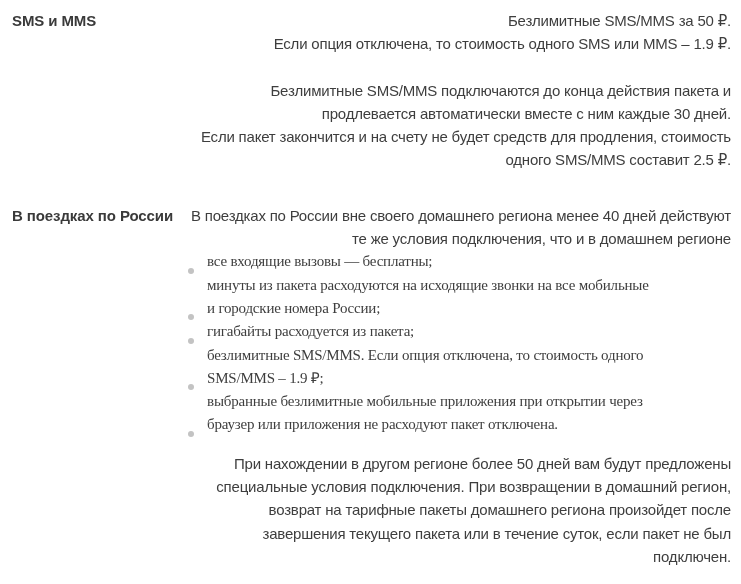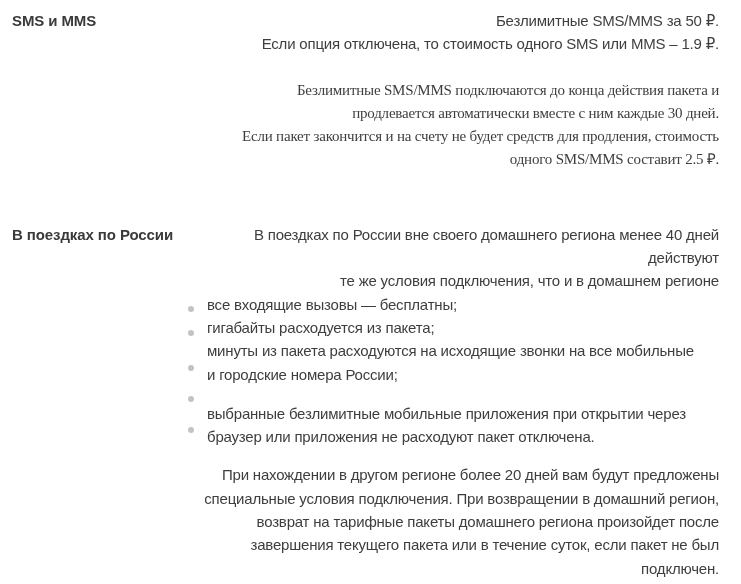--- a/index.html
+++ b/index.html
@@ -6,36 +6,36 @@
   body {
     width: 741px; height: 584px;
     background: #ffffff;
     overflow: hidden;
     font-family: "Liberation Sans", "DejaVu Sans", sans-serif;
     font-size: 15px;
     line-height: 23.3px;
     letter-spacing: -0.2px;
     color: #3e3e3e;
   }
-  .page { padding: 9px 22px 0 12px; }
+  .page { padding: 9px 10px 0 12px; }
   .section { display: grid; grid-template-columns: 173px 1fr; align-items: start; }
-  .section-travel { margin-top: 51px; }
+  .section-travel { margin-top: 32px; }
   .label {
     margin: 0;
     font-size: 15px;
     font-weight: 700;
     line-height: 23.3px;
     letter-spacing: -0.1px;
     color: #3a3a3a;
   }
   .content { min-width: 0; }
   .para { margin: 0; white-space: pre-line; text-align: right; }
-  .gap { margin-top: 23px; font-family: Liberation Serif, serif; }
+  .gap { margin-top: 23px; }
   .bullets { list-style: none; margin: 0; padding: 0; }
-  .bullet { display: flex; align-items: center; }
+  .bullet { display: flex; align-items: flex-end; font-family: Liberation Serif, serif; }
   .dot {
     flex: none;
     width: 6px; height: 6px;
     border-radius: 50%;
     background: #c3c3c3;
     margin: 10px 13px 0 3px;
   }
   .bullet-text { white-space: pre-line; min-width: 0; }
   .outro { margin-top: 15px; }
 </style>
@@ -61,37 +61,39 @@
     <div class="content">
       <p class="para">В поездках по России вне своего домашнего региона менее 40 дней действуют
 те же условия подключения, что и в домашнем регионе</p>
       <ul class="bullets">
         <li class="bullet">
           <span class="dot"></span>
           <span class="bullet-text">все входящие вызовы — бесплатны;</span>
         </li>
         <li class="bullet">
           <span class="dot"></span>
-          <span class="bullet-text">гигабайты расходуется из пакета;</span>
-        </li>
-        <li class="bullet">
-          <span class="dot"></span>
           <span class="bullet-text">минуты из пакета расходуются на исходящие звонки на все мобильные
 и городские номера России;</span>
         </li>
         <li class="bullet">
           <span class="dot"></span>
+          <span class="bullet-text">гигабайты расходуется из пакета;</span>
+        </li>
+        <li class="bullet">
+          <span class="dot"></span>
+          <span class="bullet-text">безлимитные SMS/MMS. Если опция отключена, то стоимость одного
+SMS/MMS – 1.9 ₽;</span>
         </li>
         <li class="bullet">
           <span class="dot"></span>
           <span class="bullet-text">выбранные безлимитные мобильные приложения при открытии через
 браузер или приложения не расходуют пакет отключена.</span>
         </li>
       </ul>
-      <p class="para outro">При нахождении в другом регионе более 20 дней вам будут предложены
+      <p class="para outro">При нахождении в другом регионе более 50 дней вам будут предложены
 специальные условия подключения. При возвращении в домашний регион,
 возврат на тарифные пакеты домашнего региона произойдет после
 завершения текущего пакета или в течение суток, если пакет не был
 подключен.</p>
     </div>
   </section>
 
 </div>
 
 </body></html>

